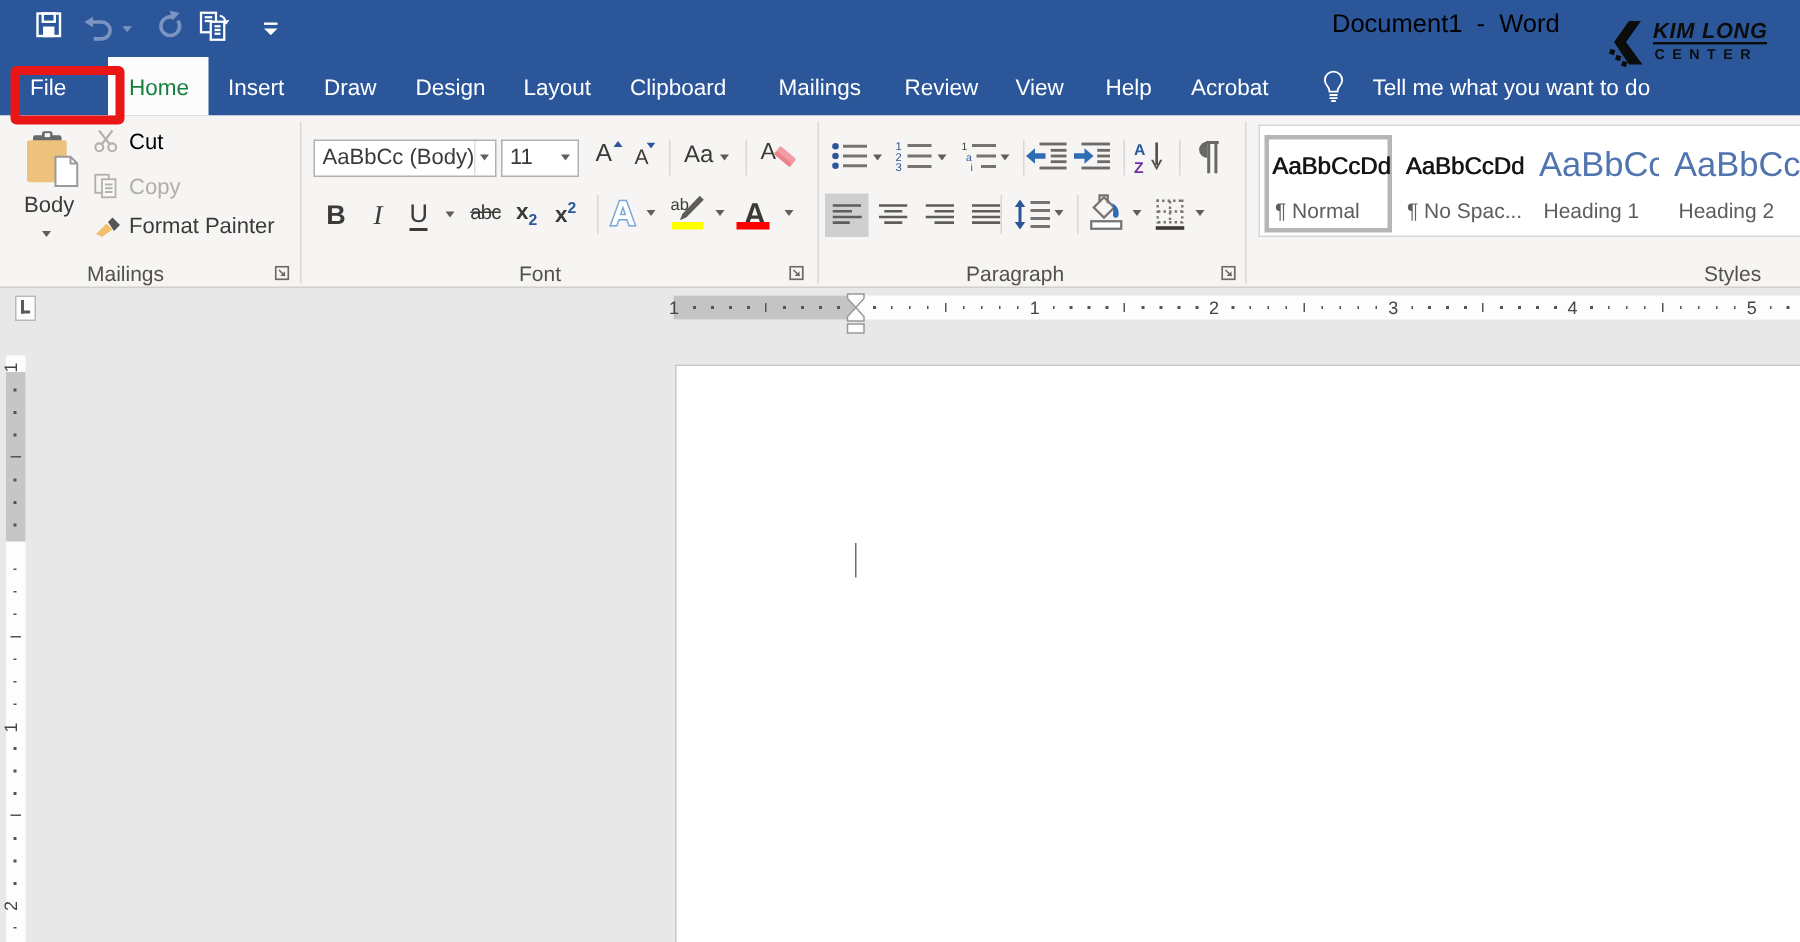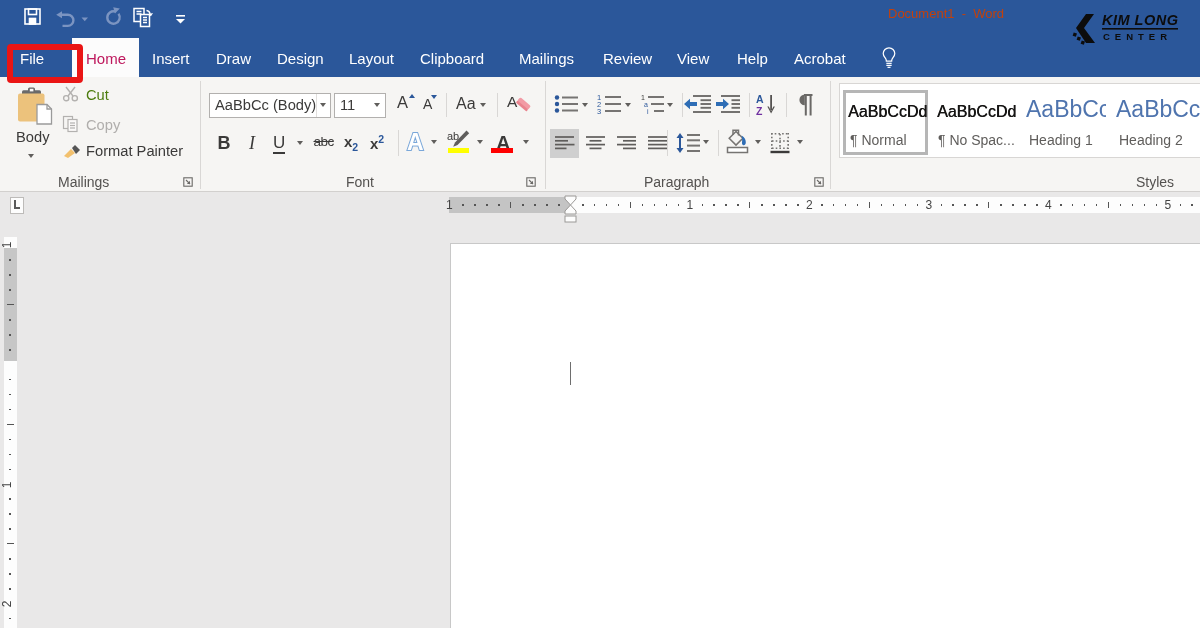--- a/index.html
+++ b/index.html
@@ -47,50 +47,51 @@
     <path d="M 124.5 4.5 a 4 4 0 0 1 3.5 3.5"></path>
   </g>
   <path d="M 125.5 8.3 l 3.5 2 l 2 -3.2 z" fill="#fff"></path>
 
   <g fill="#ffffff">
     <rect x="154" y="9" width="9" height="1.6"></rect>
     <path d="M 154 13 l 9 0 l -4.5 4.5 z"></path>
   </g>
 </svg>
 
-<div class="abs" style="left:888px;top:6px;width:280px;height:20px;color:#c2410c;font-size:13px">Document1&nbsp; -&nbsp; Word</div>
+<div class="abs" style="left:888px;top:6px;width:280px;height:20px;color:#000000;font-size:17px">Document1&nbsp; -&nbsp; Word</div>
 
 <div class="abs" style="left:1072px;top:6px;width:128px;height:40px">
   <svg width="128" height="40" viewBox="0 0 128 40">
     <g fill="#0c0c0c">
       <path d="M 22 8 L 14 8 L 4 22 L 14 37 L 23 37 L 12 22 Z"></path>
       <rect x="1" y="27" width="3.4" height="3.4" transform="rotate(18 3 29)"></rect>
       <rect x="5" y="31" width="3.4" height="3.4" transform="rotate(18 7 33)"></rect>
       <rect x="9" y="35" width="3.4" height="3.4" transform="rotate(18 11 37)"></rect>
     </g>
     <text x="30" y="19" font-family="Liberation Sans" font-size="14.5" font-weight="bold" font-style="italic" fill="#0c0c0c" letter-spacing="0.5">KIM LONG</text>
     <rect x="30" y="22" width="76" height="1.6" fill="#0c0c0c"></rect>
     <text x="31" y="33.5" font-family="Liberation Sans" font-size="9.5" font-weight="bold" fill="#0c0c0c" letter-spacing="5">CENTER</text>
   </svg>
 </div>
 
 <div class="abs" style="left:71.5px;top:38px;width:67px;height:39px;background:#fcfcfc"></div>
 <div class="abs" style="top:49.5px;left:0;width:1200px;height:20px;font-size:15px;color:#ffffff">
   <span class="abs" style="left:20px">File</span>
-  <span class="abs" style="left:86px;color:#be185d">Home</span>
+  <span class="abs" style="left:86px;color:#15803d">Home</span>
   <span class="abs" style="left:152px">Insert</span>
   <span class="abs" style="left:216px">Draw</span>
   <span class="abs" style="left:277px">Design</span>
   <span class="abs" style="left:349px">Layout</span>
   <span class="abs" style="left:420px">Clipboard</span>
   <span class="abs" style="left:519px">Mailings</span>
   <span class="abs" style="left:603px">Review</span>
   <span class="abs" style="left:677px">View</span>
   <span class="abs" style="left:737px">Help</span>
   <span class="abs" style="left:794px">Acrobat</span>
+  <span class="abs" style="left:915px">Tell me what you want to do</span>
 </div>
 
 <svg class="abs" style="left:879px;top:46px" width="20" height="24" viewBox="0 0 22 27">
   <g stroke="#ffffff" stroke-width="1.4" fill="none">
     <path d="M 11 2 a 6.5 6.5 0 0 1 6.5 6.5 c 0 2.5 -1.6 4 -2.6 5.4 c -0.7 1 -0.9 2.1 -0.9 3.1 l -6 0 c 0 -1 -0.2 -2.1 -0.9 -3.1 c -1 -1.4 -2.6 -2.9 -2.6 -5.4 A 6.5 6.5 0 0 1 11 2 Z"></path>
     <line x1="8" y1="19.5" x2="14" y2="19.5"></line>
     <line x1="8" y1="21.8" x2="14" y2="21.8"></line>
     <line x1="9.3" y1="24" x2="12.7" y2="24"></line>
   </g>
 </svg>
@@ -119,21 +120,21 @@
   <div class="caret" style="left:28px;top:154px"></div>
 
   <svg class="abs" style="left:62px;top:86px" width="17" height="16" viewBox="0 0 17 16">
     <g stroke="#b3b1af" stroke-width="1.4" fill="none">
       <line x1="4" y1="1" x2="11" y2="10"></line>
       <line x1="13" y1="1" x2="6" y2="10"></line>
       <circle cx="4.2" cy="12.2" r="2.6"></circle>
       <circle cx="12.8" cy="12.2" r="2.6"></circle>
     </g>
   </svg>
-  <div class="abs btxt" style="left:86px;top:87px;color:#4d7c0f">Cut</div>
+  <div class="abs btxt" style="left:86px;top:87px;color:#000000">Cut</div>
 
   <svg class="abs" style="left:62px;top:115px" width="18" height="18" viewBox="0 0 18 18">
     <g stroke="#b3b1af" stroke-width="1.2" fill="#fbfaf9">
       <rect x="1.5" y="1.5" width="9" height="12" fill="#f6f5f3"></rect>
       <rect x="6" y="4.5" width="9" height="12"></rect>
       <line x1="8" y1="8" x2="13" y2="8"></line>
       <line x1="8" y1="10.5" x2="13" y2="10.5"></line>
       <line x1="8" y1="13" x2="13" y2="13"></line>
     </g>
   </svg>

